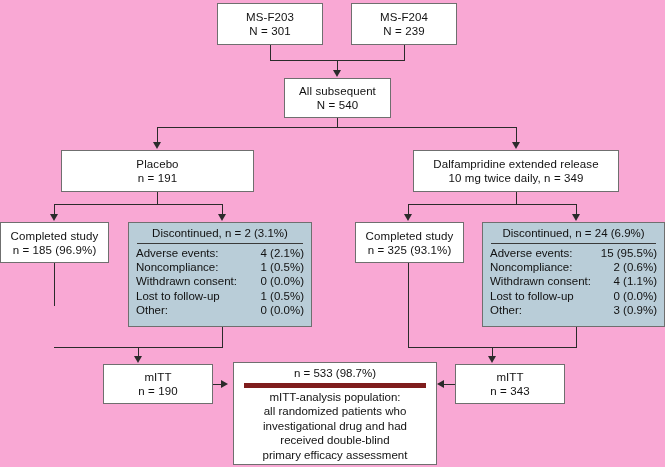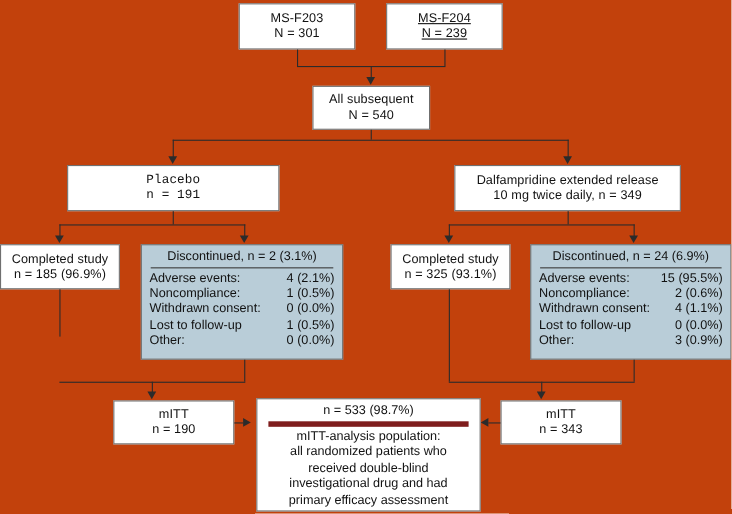--- a/index.html
+++ b/index.html
@@ -9,21 +9,21 @@
   }
   body {
     font-family: "Liberation Sans", sans-serif;
     color: #111111;
   }
   #canvas {
     position: relative;
     width: 665px;
     height: 467px;
     overflow: hidden;
-    background: #c2410c;
+    background: #f9a8d4;
   }
   
   .box {
     position: absolute;
     box-sizing: border-box;
     border: 1px solid #6f6f6f;
     background: #ffffff;
     display: flex;
     flex-direction: column;
     align-items: center;
@@ -114,21 +114,21 @@
 </head>
 <body>
 
 <div id="canvas">
 
   <div class="box" style="left:217px; top:3px; width:106px; height:42px;">
     <span class="line">MS-F203</span>
     <span class="line">N = 301</span>
   </div>
 
-  <div class="box" style="left:351px; top:3px; width:106px; height:42px;text-decoration:underline;">
+  <div class="box" style="left:351px; top:3px; width:106px; height:42px;">
     <span class="line">MS-F204</span>
     <span class="line">N = 239</span>
   </div>
 
   <div class="ln v" style="left:270px; top:45px; height:15px;"></div>
   <div class="ln v" style="left:404px; top:45px; height:15px;"></div>
   <div class="ln h" style="left:270px; top:60px; width:135px;"></div>
   <div class="ln v" style="left:337px; top:60px; height:11px;"></div>
   <div class="arrow-down" style="left:332.5px; top:70px;"></div>
 
@@ -137,21 +137,21 @@
     <span class="line">N = 540</span>
   </div>
 
   <div class="ln v" style="left:337px; top:118px; width:1px; height:9px;"></div>
   <div class="ln h" style="left:157px; top:127px; width:360px;"></div>
   <div class="ln v" style="left:157px; top:127px; height:16px;"></div>
   <div class="ln v" style="left:516px; top:127px; height:16px;"></div>
   <div class="arrow-down" style="left:152.5px; top:142px;"></div>
   <div class="arrow-down" style="left:511.5px; top:142px;"></div>
 
-  <div class="box" style="left:61px; top:150px; width:193px; height:42px;font-family:Liberation Mono, monospace;">
+  <div class="box" style="left:61px; top:150px; width:193px; height:42px;">
     <span class="line">Placebo</span>
     <span class="line">n = 191</span>
   </div>
 
   <div class="box" style="left:413px; top:150px; width:206px; height:42px;">
     <span class="line">Dalfampridine extended release</span>
     <span class="line">10 mg twice daily, n = 349</span>
   </div>
 
   <div class="ln v" style="left:157px; top:192px; height:12px;"></div>
@@ -272,18 +272,18 @@
 
   <div class="ln h" style="left:213px; top:384px; width:8px;"></div>
   <div class="arrow-right" style="left:221px; top:379.5px;"></div>
   <div class="ln h" style="left:444px; top:384px; width:11px;"></div>
   <div class="arrow-left" style="left:437px; top:379.5px;"></div>
 
   <div class="defbox" style="left:233px; top:362px; width:204px; height:103px;">
     <div class="def-head">n = 533 (98.7%)</div>
     <span class="def-line">mITT-analysis population:</span>
     <span class="def-line">all randomized patients who</span>
+    <span class="def-line">investigational drug and had</span>
     <span class="def-line">received double-blind</span>
-    <span class="def-line">investigational drug and had</span>
     <span class="def-line">primary efficacy assessment</span>
   </div>
 
 </div>
 
 </body></html>

